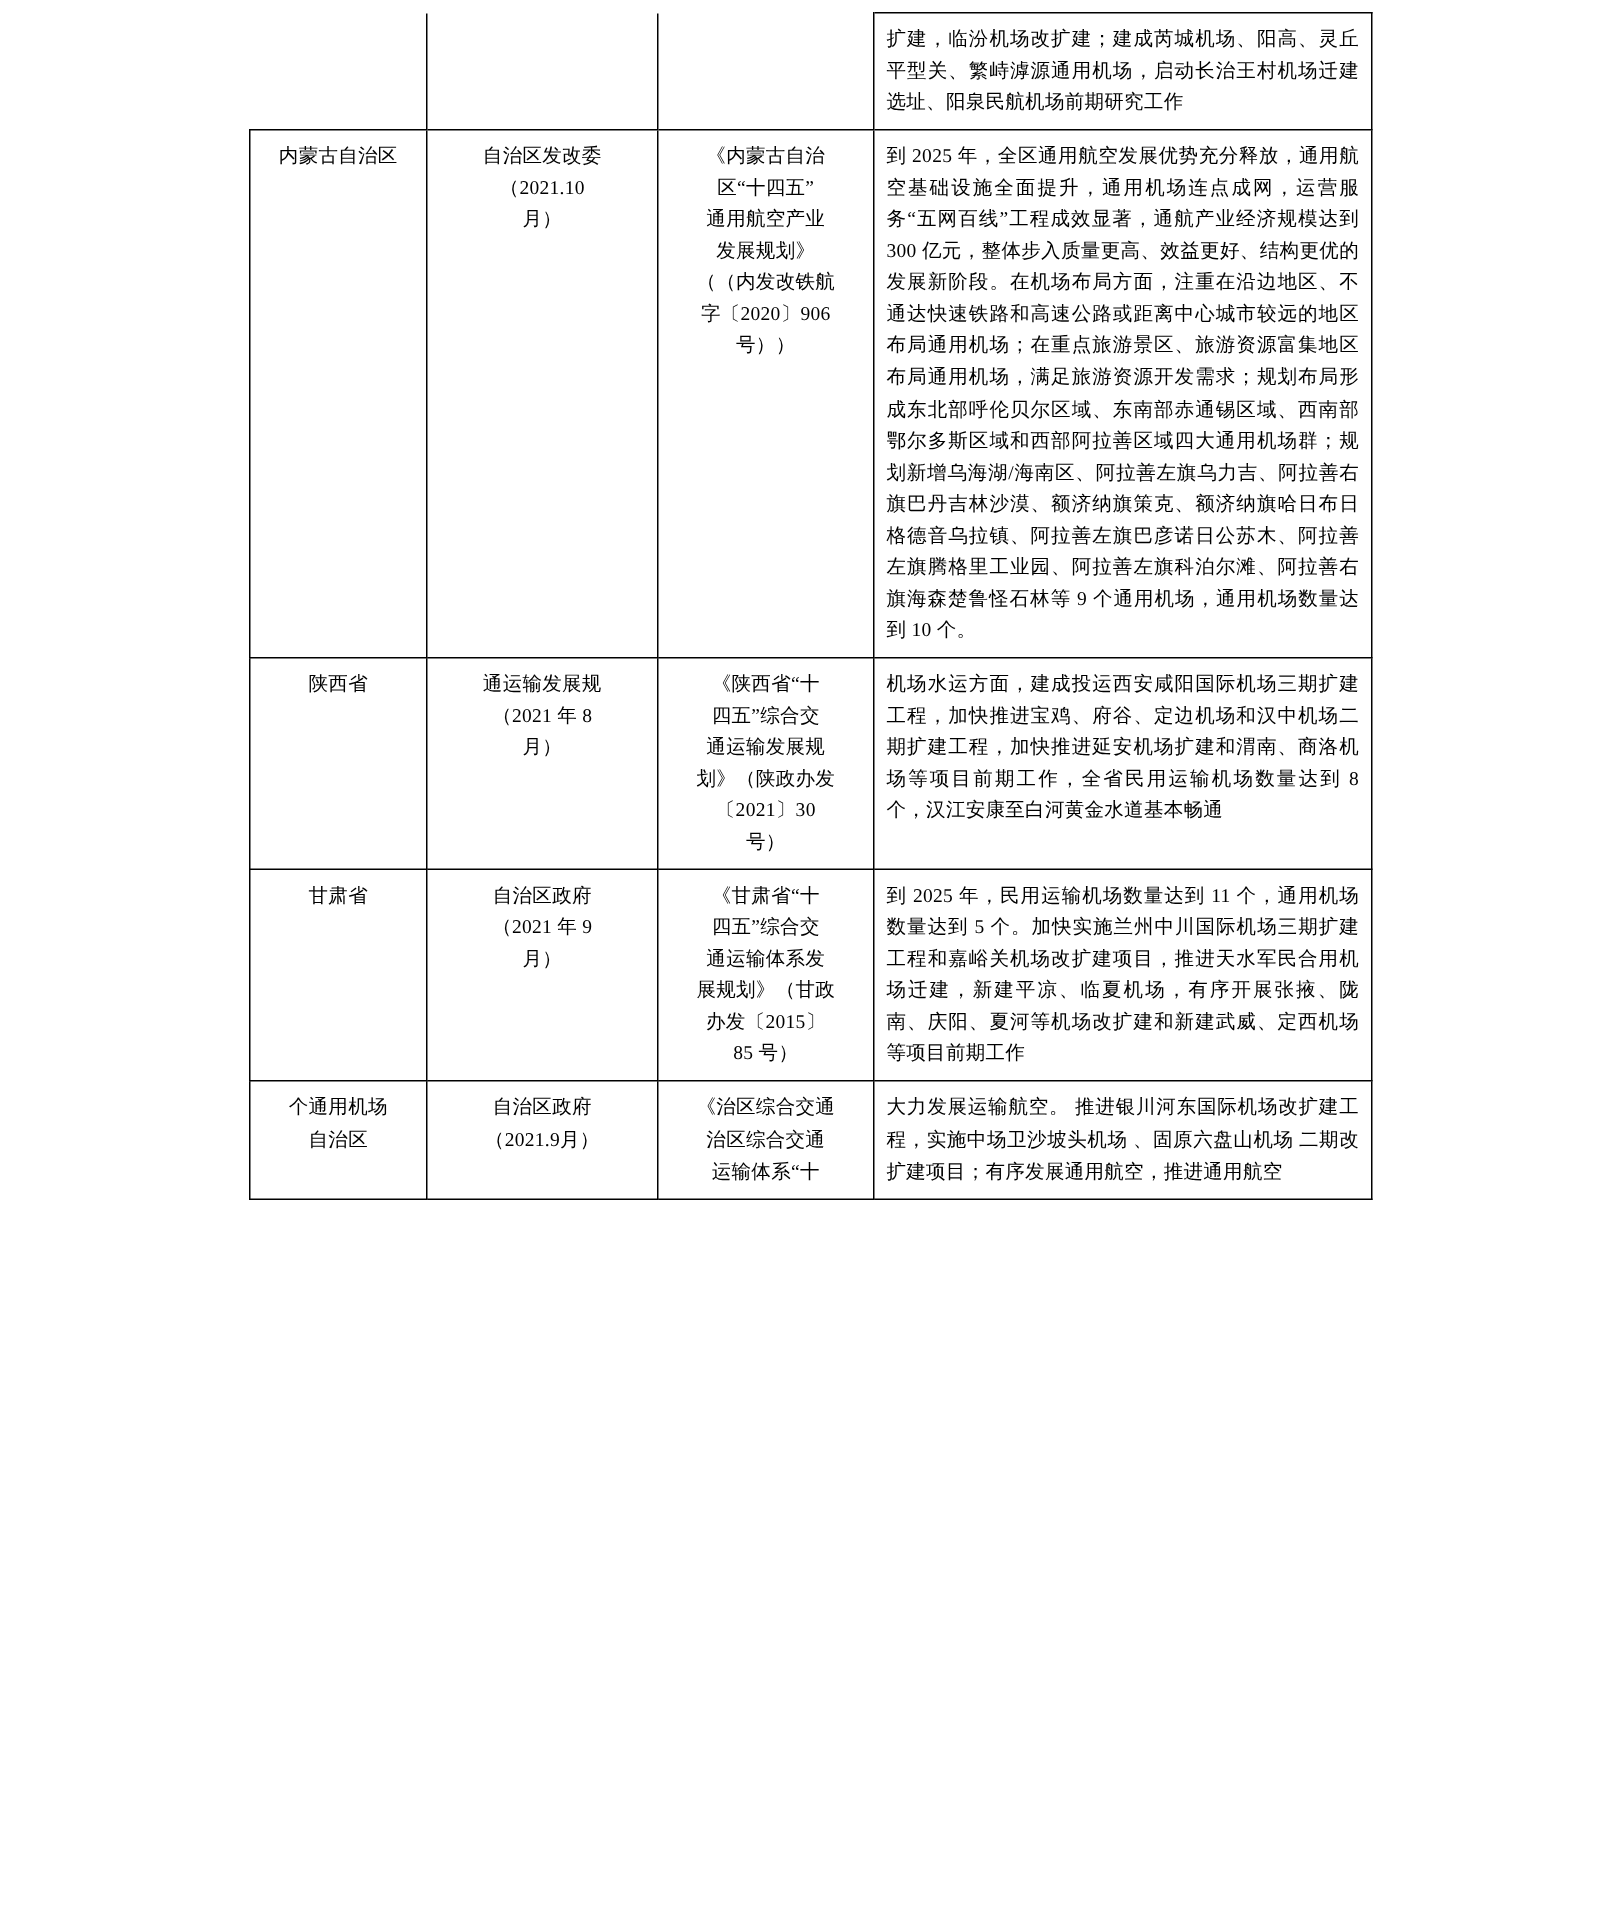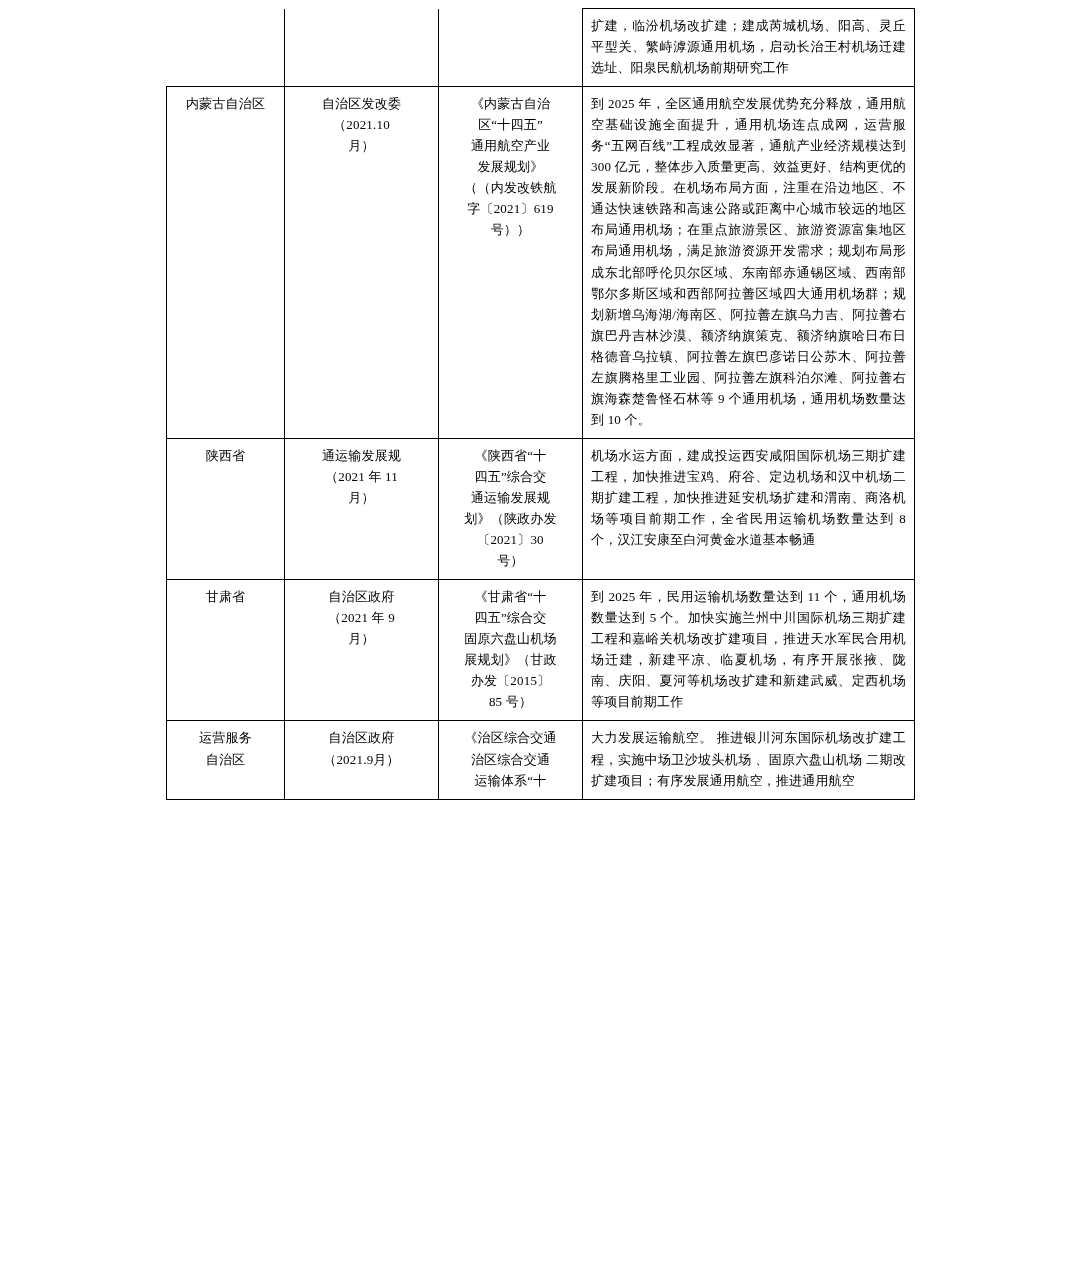--- a/index.html
+++ b/index.html
@@ -93,33 +93,33 @@
           <span class="cellline">自治区发改委</span>
           <span class="cellline">（2021.10</span>
           <span class="cellline">月）</span>
         </td>
         <td class="center">
           <span class="cellline">《内蒙古自治</span>
           <span class="cellline">区“十四五”</span>
           <span class="cellline">通用航空产业</span>
           <span class="cellline">发展规划》</span>
           <span class="cellline">（（内发改铁航</span>
-          <span class="cellline">字〔2021〕619</span>
+          <span class="cellline">字〔2020〕906</span>
           <span class="cellline">号））</span>
         </td>
         <td class="justify">到 2025 年，全区通用航空发展优势充分释放，通用航空基础设施全面提升，通用机场连点成网，运营服务“五网百线”工程成效显著，通航产业经济规模达到 300 亿元，整体步入质量更高、效益更好、结构更优的发展新阶段。在机场布局方面，注重在沿边地区、不通达快速铁路和高速公路或距离中心城市较远的地区布局通用机场；在重点旅游景区、旅游资源富集地区布局通用机场，满足旅游资源开发需求；规划布局形成东北部呼伦贝尔区域、东南部赤通锡区域、西南部鄂尔多斯区域和西部阿拉善区域四大通用机场群；规划新增乌海湖/海南区、阿拉善左旗乌力吉、阿拉善右旗巴丹吉林沙漠、额济纳旗策克、额济纳旗哈日布日格德音乌拉镇、阿拉善左旗巴彦诺日公苏木、阿拉善左旗腾格里工业园、阿拉善左旗科泊尔滩、阿拉善右旗海森楚鲁怪石林等 9 个通用机场，通用机场数量达到 10 个。</td>
       </tr>
 
       <tr>
         <td class="center region">
           <span class="cellline">陕西省</span>
         </td>
         <td class="center">
           <span class="cellline">通运输发展规</span>
-          <span class="cellline">（2021 年 11</span>
+          <span class="cellline">（2021 年 8</span>
           <span class="cellline">月）</span>
         </td>
         <td class="center">
           <span class="cellline">《陕西省“十</span>
           <span class="cellline">四五”综合交</span>
           <span class="cellline">通运输发展规</span>
           <span class="cellline">划》（陕政办发</span>
           <span class="cellline">〔2021〕30</span>
           <span class="cellline">号）</span>
         </td>
@@ -131,31 +131,31 @@
           <span class="cellline">甘肃省</span>
         </td>
         <td class="center">
           <span class="cellline">自治区政府</span>
           <span class="cellline">（2021 年 9</span>
           <span class="cellline">月）</span>
         </td>
         <td class="center">
           <span class="cellline">《甘肃省“十</span>
           <span class="cellline">四五”综合交</span>
-          <span class="cellline">固原六盘山机场</span>
+          <span class="cellline">通运输体系发</span>
           <span class="cellline">展规划》（甘政</span>
           <span class="cellline">办发〔2015〕</span>
           <span class="cellline">85 号）</span>
         </td>
         <td class="justify">到 2025 年，民用运输机场数量达到 11 个，通用机场数量达到 5 个。加快实施兰州中川国际机场三期扩建工程和嘉峪关机场改扩建项目，推进天水军民合用机场迁建，新建平凉、临夏机场，有序开展张掖、陇南、庆阳、夏河等机场改扩建和新建武威、定西机场等项目前期工作</td>
       </tr>
 
       <tr>
         <td class="center region">
-          <span class="cellline">运营服务</span>
+          <span class="cellline">个通用机场</span>
           <span class="cellline">自治区</span>
         </td>
         <td class="center">
           <span class="cellline">自治区政府</span>
           <span class="cellline">（2021.9月）</span>
         </td>
         <td class="center">
           <span class="cellline">《治区综合交通</span>
           <span class="cellline">治区综合交通</span>
           <span class="cellline">运输体系“十</span>

